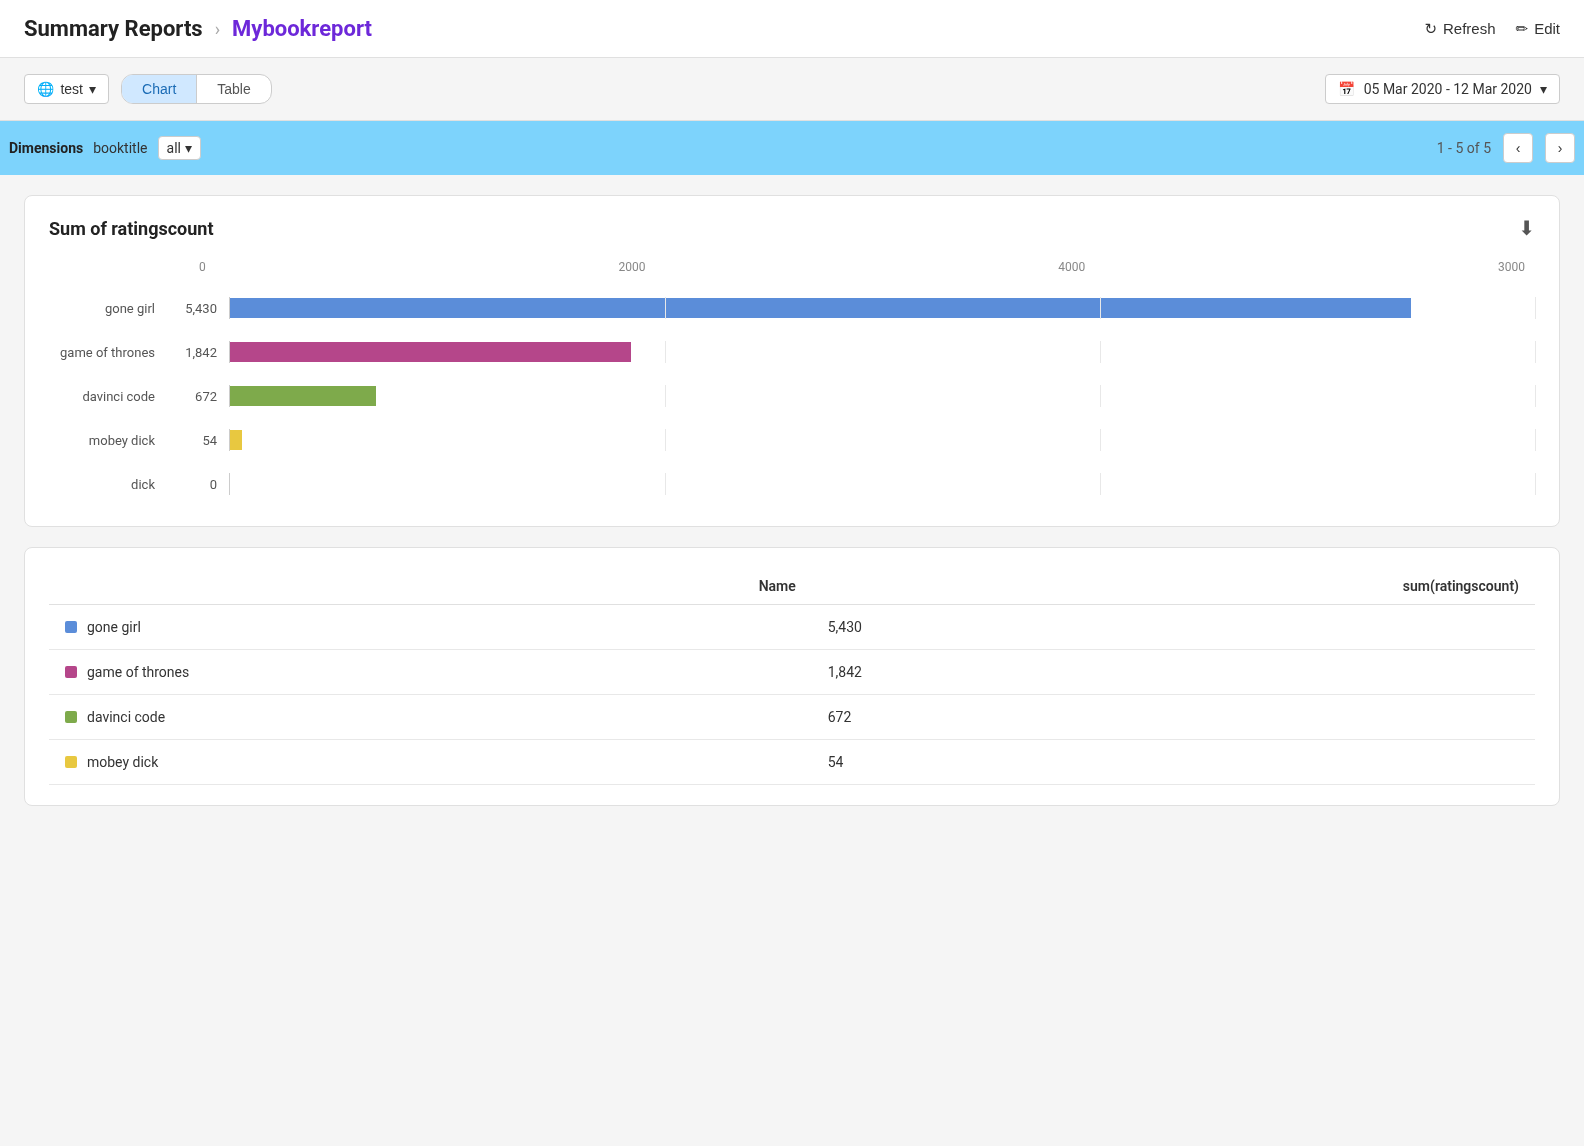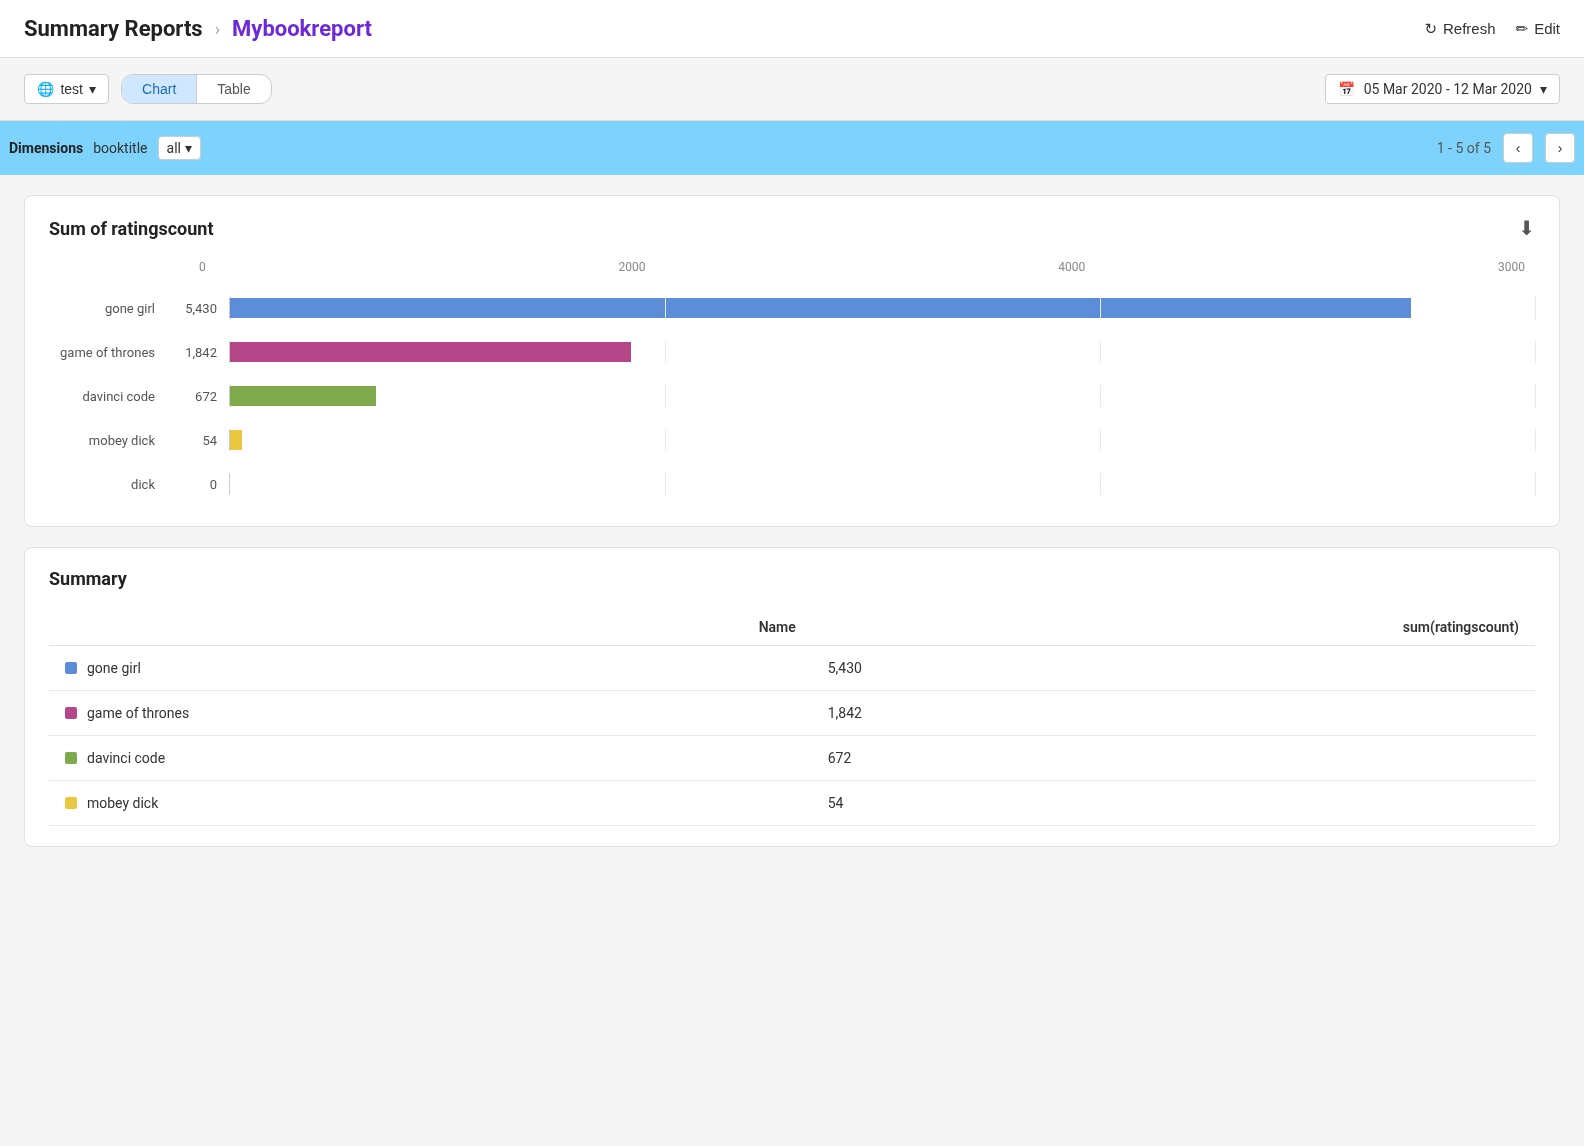--- a/index.html
+++ b/index.html
@@ -421,23 +421,20 @@
       <div class="chart-grid" style="left:66.66666666666666%"></div>
       <div class="chart-grid" style="left:100%"></div>
       <div class="chart-bar" style="width:0%; background:#999;"></div>
     </div>
   </div>
         </div>
     </div>
   </div>
 
   <div class="card">
-    <div class="card-header">
-      <span class="card-title">Summary</span>
-    </div>
     <table class="summary-table">
       <thead>
         <tr>
           <th>Name</th>
           <th>sum(ratingscount)</th>
         </tr>
       </thead>
       <tbody id="summary-tbody">
 
       <tr>

